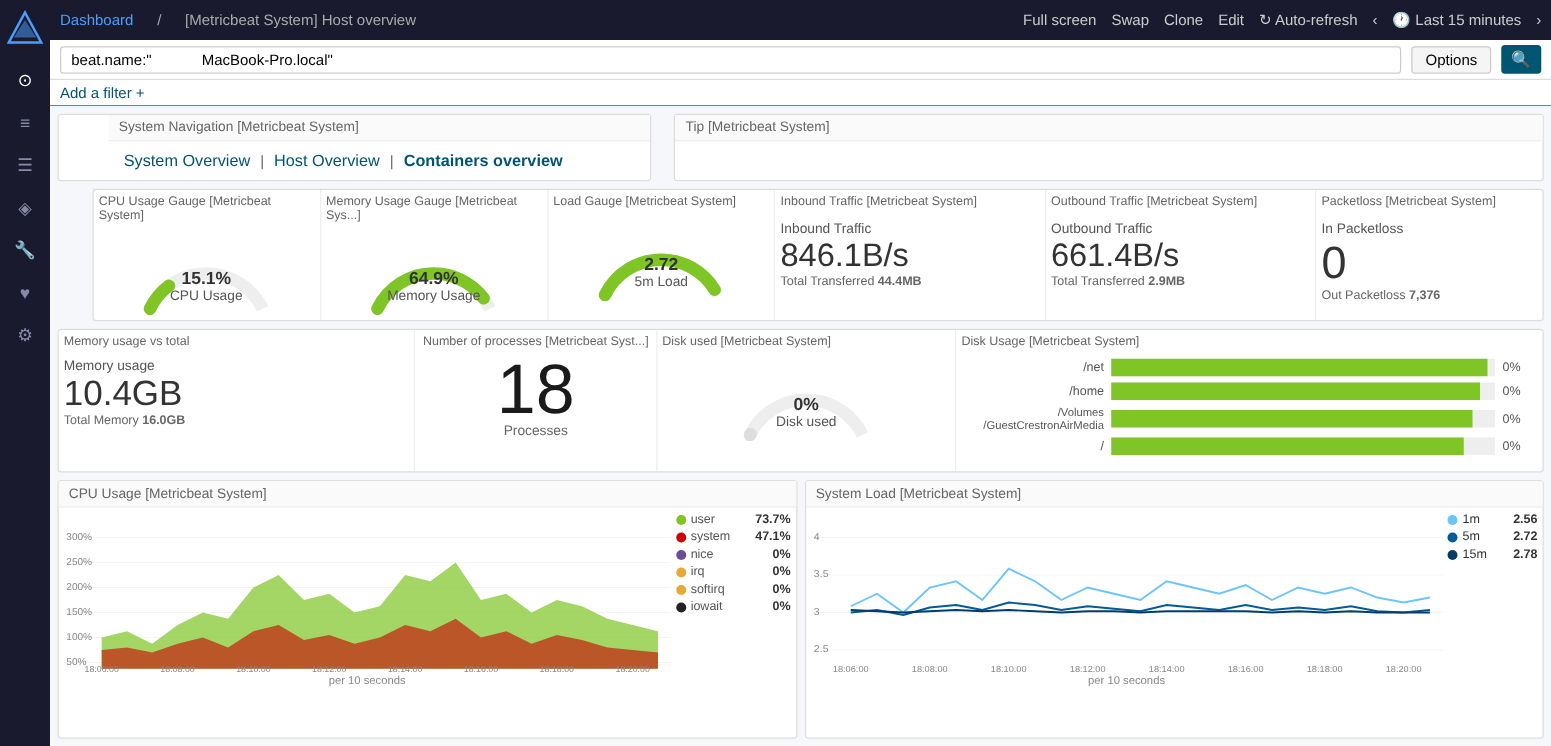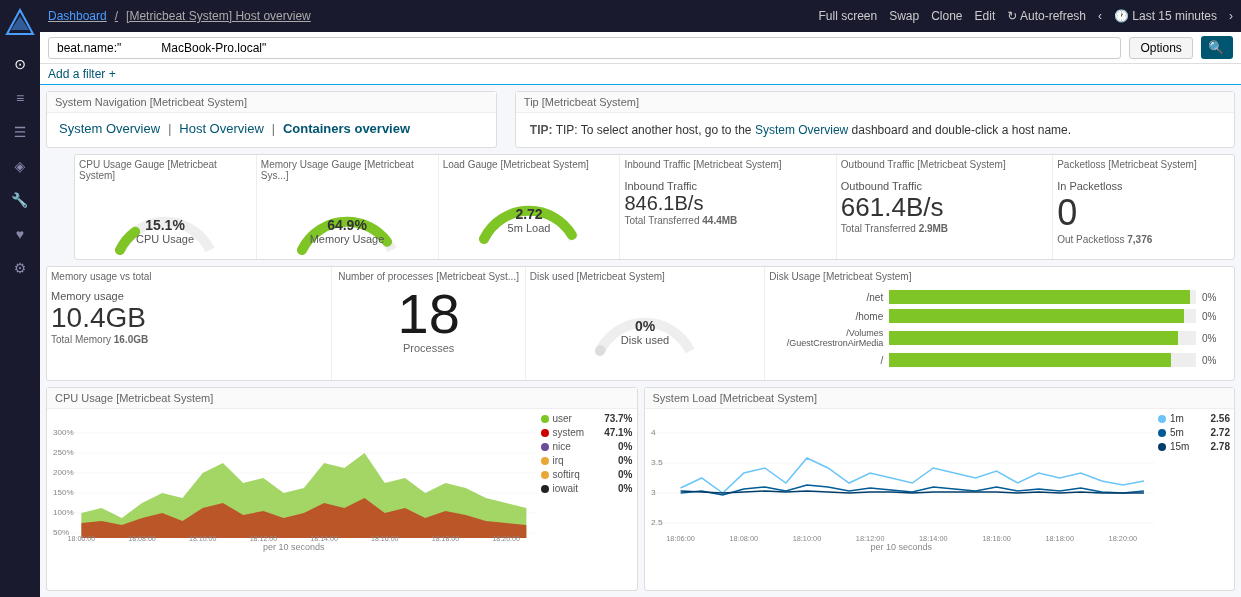--- a/index.html
+++ b/index.html
@@ -9,21 +9,21 @@
     .app { display: flex; height: 597px; width: 1241px; }
     .sidebar { width: 40px; background: #1a1a2e; display: flex; flex-direction: column; align-items: center; padding-top: 8px; flex-shrink: 0; }
     .sidebar-logo { width: 30px; height: 30px; margin-bottom: 12px; }
     .sidebar-icon { width: 28px; height: 28px; display: flex; align-items: center; justify-content: center; color: #8888aa; font-size: 14px; margin-bottom: 6px; cursor: pointer; border-radius: 4px; }
     .sidebar-icon.active { color: white; }
 
     .main { flex: 1; display: flex; flex-direction: column; overflow: hidden; }
 
     
     .topbar { background: #1a1a2e; display: flex; align-items: center; padding: 0 8px; height: 32px; color: #ccc; font-size: 12px; flex-shrink: 0; }
-    .topbar-breadcrumb { display: flex; align-items: flex-start; gap: 8px; color: #aaa; font-size: 12px; flex: 1; text-decoration: underline; }
+    .topbar-breadcrumb { display: flex; align-items: flex-start; gap: 19px; color: #aaa; font-size: 12px; flex: 1; }
     .topbar-breadcrumb a { color: #4a9eff; text-decoration: none; }
     .topbar-actions { display: flex; gap: 12px; align-items: flex-end; font-size: 12px; color: #ccc; }
     .topbar-actions span { cursor: pointer; }
 
     
     .searchbar { background: white; border-bottom: 1px solid #ddd; padding: 4px 8px; display: flex; align-items: center; gap: 8px; flex-shrink: 0; }
     .search-input { flex: 1; border: 1px solid #ccc; border-radius: 3px; padding: 3px 8px; font-size: 12px; }
     .search-options-btn { background: #f5f5f5; border: 1px solid #ccc; border-radius: 3px; padding: 3px 10px; font-size: 12px; cursor: pointer; }
     .search-btn { background: #005571; color: white; border: none; border-radius: 3px; padding: 4px 8px; cursor: pointer; font-size: 13px; }
 
@@ -128,40 +128,34 @@
 
     <div class="filterbar">
       <span class="add-filter">Add a filter +</span>
     </div>
 
     <div class="content">
 
       <div class="content-left">
 
         <div style="display:flex;gap:6px;">
-          <div class="panel" style="flex:1;">
+          <div class="panel" style="flex:1;padding-left:40px;">
             <div class="panel-title">System Navigation [Metricbeat System]</div>
             <div class="nav-panel nav-links">
               <a class="nav-link">System Overview</a>
               <span class="nav-separator">|</span>
               <a class="nav-link">Host Overview</a>
               <span class="nav-separator">|</span>
               <a class="nav-link active">Containers overview</a>
             </div>
           </div>
 
           <div style="width:6px;background:#f5f7fa;flex-shrink:0;"></div>
           <div class="panel" style="flex:1.6;">
             <div class="panel-title">Tip [Metricbeat System]</div>
-            <div class="tip-panel">
-              <strong>TIP:</strong>
-              <span>TIP: To select another host, go to the</span>
-              <a class="tip-link">System Overview</a>
-              <span>dashboard and double-click a host name.</span>
-            </div>
           </div>
         </div>
 
         <div class="panel" style="display:flex;margin-left:28px;">
 
           <div class="gauge-cell">
             <div class="gauge-cell-title">CPU Usage Gauge [Metricbeat System]</div>
             <div class="gauge-container">
               <svg width="120" height="70" viewBox="0 0 120 70">
                 <path d="M15,65 A50,50 0 0,1 105,65" fill="none" stroke="#eee" stroke-width="10"></path>
@@ -193,21 +187,21 @@
                 <text x="60" y="58" text-anchor="middle" font-size="11" fill="#555">5m Load</text>
                 <text x="60" y="45" text-anchor="middle" font-size="14" font-weight="bold" fill="#333">2.72</text>
               </svg>
             </div>
           </div>
 
           <div class="gauge-cell" style="flex:1.2;">
             <div class="gauge-cell-title">Inbound Traffic [Metricbeat System]</div>
             <div style="padding:6px 0 2px 0;">
               <div style="font-size:11px;color:#555;">Inbound Traffic</div>
-              <div style="font-size:20px;font-weight:300;color:#333;">846.1B/s</div>
+              <div style="font-size:26px;font-weight:300;color:#333;">846.1B/s</div>
               <div style="font-size:10px;color:#666;"><span>Total Transferred</span> <strong>44.4MB</strong></div>
             </div>
           </div>
 
           <div class="gauge-cell" style="flex:1.2;">
             <div class="gauge-cell-title">Outbound Traffic [Metricbeat System]</div>
             <div style="padding:6px 0 2px 0;">
               <div style="font-size:11px;color:#555;">Outbound Traffic</div>
               <div style="font-size:26px;font-weight:300;color:#333;">661.4B/s</div>
               <div style="font-size:10px;color:#666;"><span>Total Transferred</span> <strong>2.9MB</strong></div>

